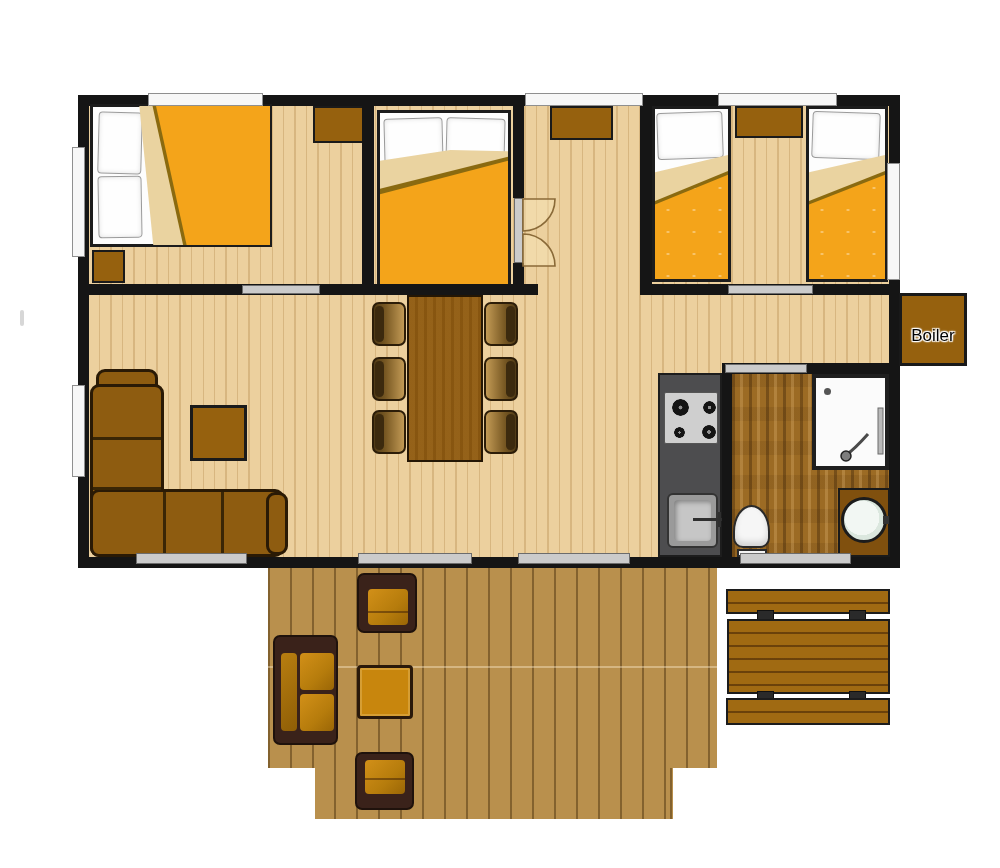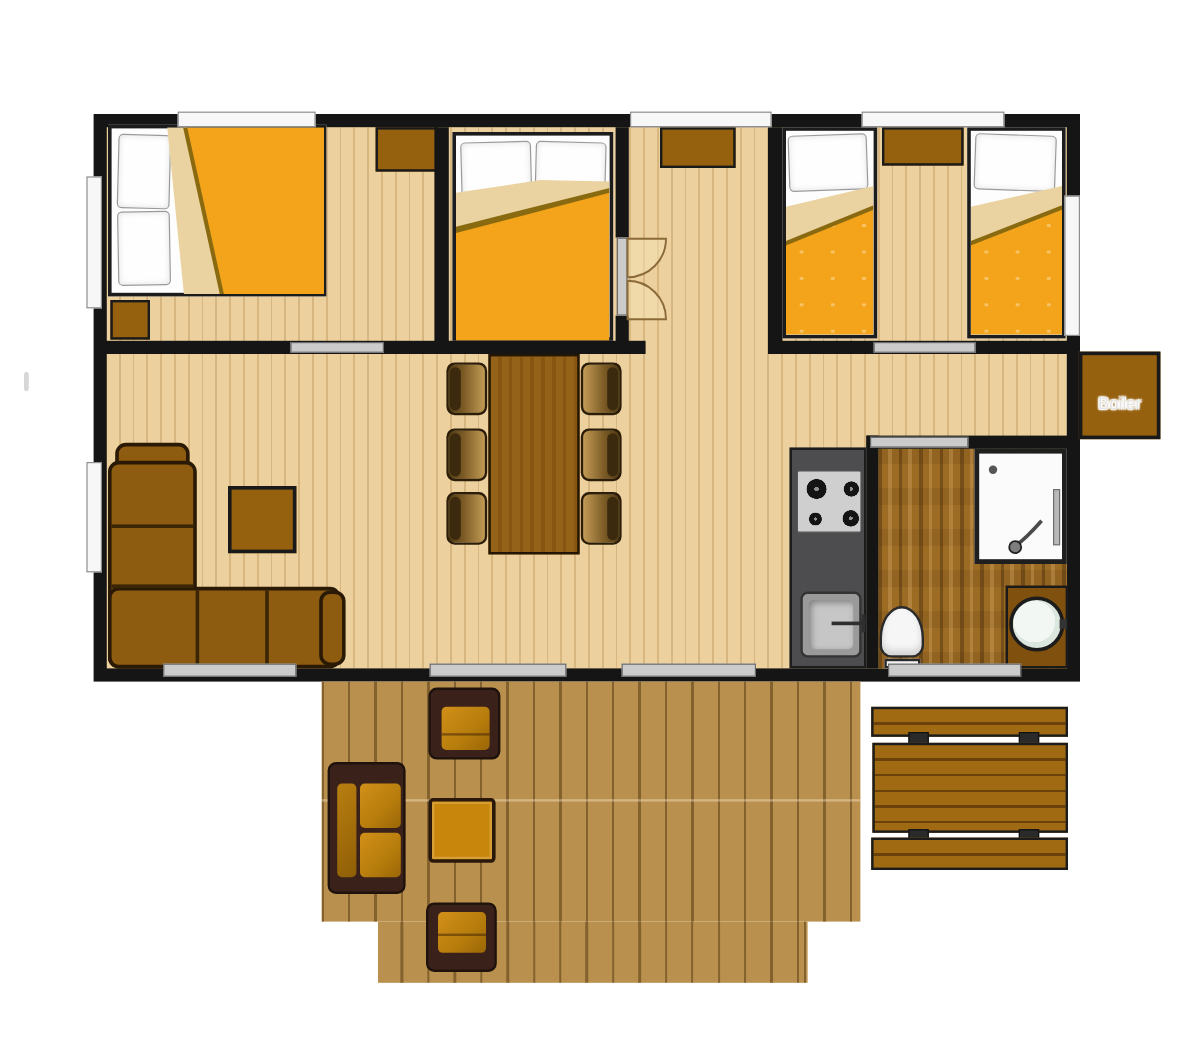--- a/index.html
+++ b/index.html
@@ -64,21 +64,21 @@
   .toilet-bowl{left:733px;top:505px;width:37px;height:43px;background:#f6f6f6;border:2.5px solid #2a2a2a;box-sizing:border-box;
     border-radius:50% 50% 10px 10px / 62% 62% 10px 10px;box-shadow:inset 0 -4px 6px rgba(0,0,0,.15);}
   .toilet-tank{left:737px;top:549px;width:30px;height:8px;background:#f2f2f2;border:2px solid #2a2a2a;box-sizing:border-box;}
   .vanity{left:838px;top:488px;width:52px;height:69px;background:#80500e;border:2.5px solid #1a1a1a;box-sizing:border-box;}
   .basin{left:841px;top:497px;width:46px;height:46px;border-radius:50%;background:radial-gradient(circle at 45% 45%,#f2f7f3 0 55%,#dbe7de 56% 100%);border:3px solid #1c1c1c;box-sizing:border-box;}
   .basin-tap{left:883px;top:516px;width:6px;height:8px;background:#333;}
 
   
   .boiler{left:899px;top:293px;width:68px;height:73px;background:#96610e;border:3px solid #191919;box-sizing:border-box;
     display:flex;align-items:center;justify-content:center;}
-  .boiler span{font-size:14px;color:#e5e5e5;
+  .boiler span{font-size:17px;color:#000000;
     text-shadow:0 0 2px #fff,0 0 3px #fff,1px 1px 1px #fff,-1px -1px 1px #fff,1px -1px 1px #fff,-1px 1px 1px #fff;margin-top:12px;}
 
   
   .deck{background-color:#b9904d;background-image:repeating-linear-gradient(90deg,rgba(78,52,16,.5) 0 2px,rgba(0,0,0,0) 2px 22px);}
   .deck-upper{left:268px;top:568px;width:449px;height:200px;}
   .deck-lower{left:315px;top:768px;width:358px;height:51px;background-position-x:-3px;}
   .deck-seam{left:268px;top:666px;width:449px;height:2px;background:rgba(255,240,210,.4);}
 
   .outchair{background:#3a221a;border:2px solid #1f120c;border-radius:7px;box-sizing:border-box;}
   .outcush{position:absolute;background:linear-gradient(135deg,#d29018 0%,#b67c0c 60%,#9a6606 100%);border-radius:4px;}

